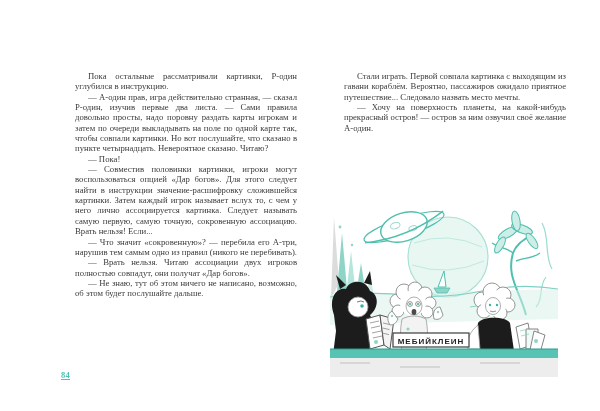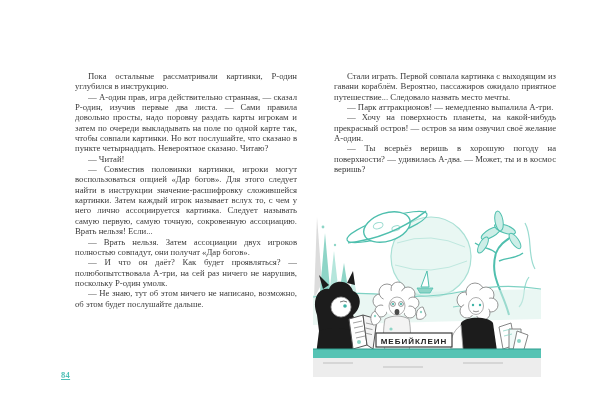--- a/index.html
+++ b/index.html
@@ -7,52 +7,50 @@
     width:600px;height:411px;position:relative;overflow:hidden;
     background:#ffffff;
     font-family:"Liberation Serif","DejaVu Serif",serif;
     color:#3b3b3b;
   }
   .column{
     position:absolute;top:43px;width:222px;
     font-size:8.7px;line-height:10.35px;text-align:justify;margin-top:28px;
   }
   .col-left{left:75px;}
-  .col-right{left:334px;}
+  .col-right{left:344px;}
   .para{margin:0;text-indent:13px;}
   .page-number{
     position:absolute;left:61px;top:370px;
     font-size:8.5px;font-weight:bold;letter-spacing:.3px;
   }
   .illustration-wrap{
-    position:absolute;left:313px;top:203px;width:228px;height:174px;
+    position:absolute;left:330px;top:203px;width:228px;height:174px;
   }
   svg text.label-text{
     font-family:"Liberation Sans","DejaVu Sans",sans-serif;
     font-weight:bold;letter-spacing:1px;
   }
 </style>
 </head>
 <body>
 
 <div class="column col-left">
     <p class="para">Пока остальные рассматривали картинки, Р-один углубился в инструкцию.</p>
     <p class="para">— А-один прав, игра действительно странная, — сказал Р-один, изучив первые два листа. — Сами правила довольно просты, надо поровну раздать карты игрокам и затем по очереди выкладывать на поле по одной карте так, чтобы совпали картинки. Но вот послушайте, что сказано в пункте четырнадцать. Невероятное сказано. Читаю?</p>
-    <p class="para">— Читай!</p>
+    <p class="para">— Пока!</p>
     <p class="para">— Совместив половинки картинки, игроки могут воспользоваться опцией «Дар богов». Для этого следует найти в инструкции значение-расшифровку сложившейся картинки. Затем каждый игрок называет вслух то, с чем у него лично ассоциируется картинка. Следует называть самую первую, самую точную, сокровенную ассоциацию. Врать нельзя! Если...</p>
-    <p class="para">— Врать нельзя. Затем ассоциации двух игроков полностью совпадут, они получат «Дар богов».</p>
-    <p class="para">— И что он даёт? Как будет проявляться? — полюбопытствовала А-три, на сей раз ничего не нарушив, поскольку Р-один умолк.</p>
+    <p class="para">— Что значит «сокровенную»? — перебила его А-три, нарушив тем самым одно из правил (никого не перебивать).</p>
+    <p class="para">— Врать нельзя. Читаю ассоциации двух игроков полностью совпадут, они получат «Дар богов».</p>
     <p class="para">— Не знаю, тут об этом ничего не написано, возможно, об этом будет послушайте дальше.</p>
   </div>
 
 <div class="column col-right">
     <p class="para">Стали играть. Первой совпала картинка с выходящим из гавани кораблём. Вероятно, пассажиров ожидало приятное путешествие... Следовало назвать место мечты.</p>
-    <p class="para">— Парк аттракционов! — немедленно выпалила А-три.</p>
     <p class="para">— Хочу на поверхность планеты, на какой-нибудь прекрасный остров! — остров за ним озвучил своё желание А-один.</p>
-    <p class="para">— Ты всерьёз веришь в хорошую погоду на поверхности? — удивилась А-два. — Может, ты и в космос веришь?</p>
   </div>
 
 <div class="page-number" style="color: rgb(79, 192, 182); text-decoration: underline;">84</div>
 
 <div class="illustration-wrap">
   <svg viewBox="0 0 228 174" width="228" height="174">
 
     <g>
       <circle cx="118" cy="54" r="40" fill="#e9f7f3" stroke="#a9e0d5" stroke-width="1.2"></circle>
       <path d="M84,40 Q118,28 152,44" fill="none" stroke="#bfe8df" stroke-width="1"></path>

